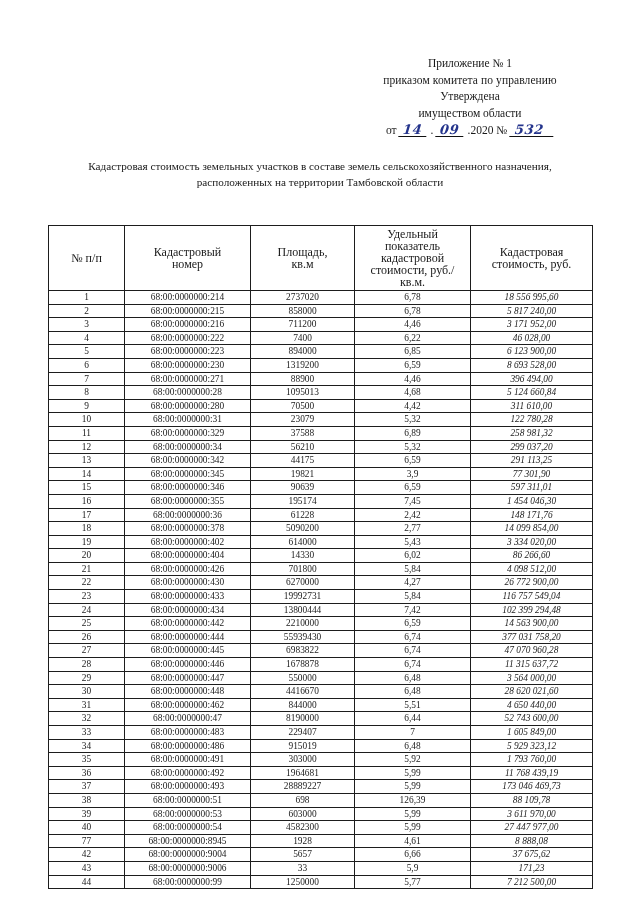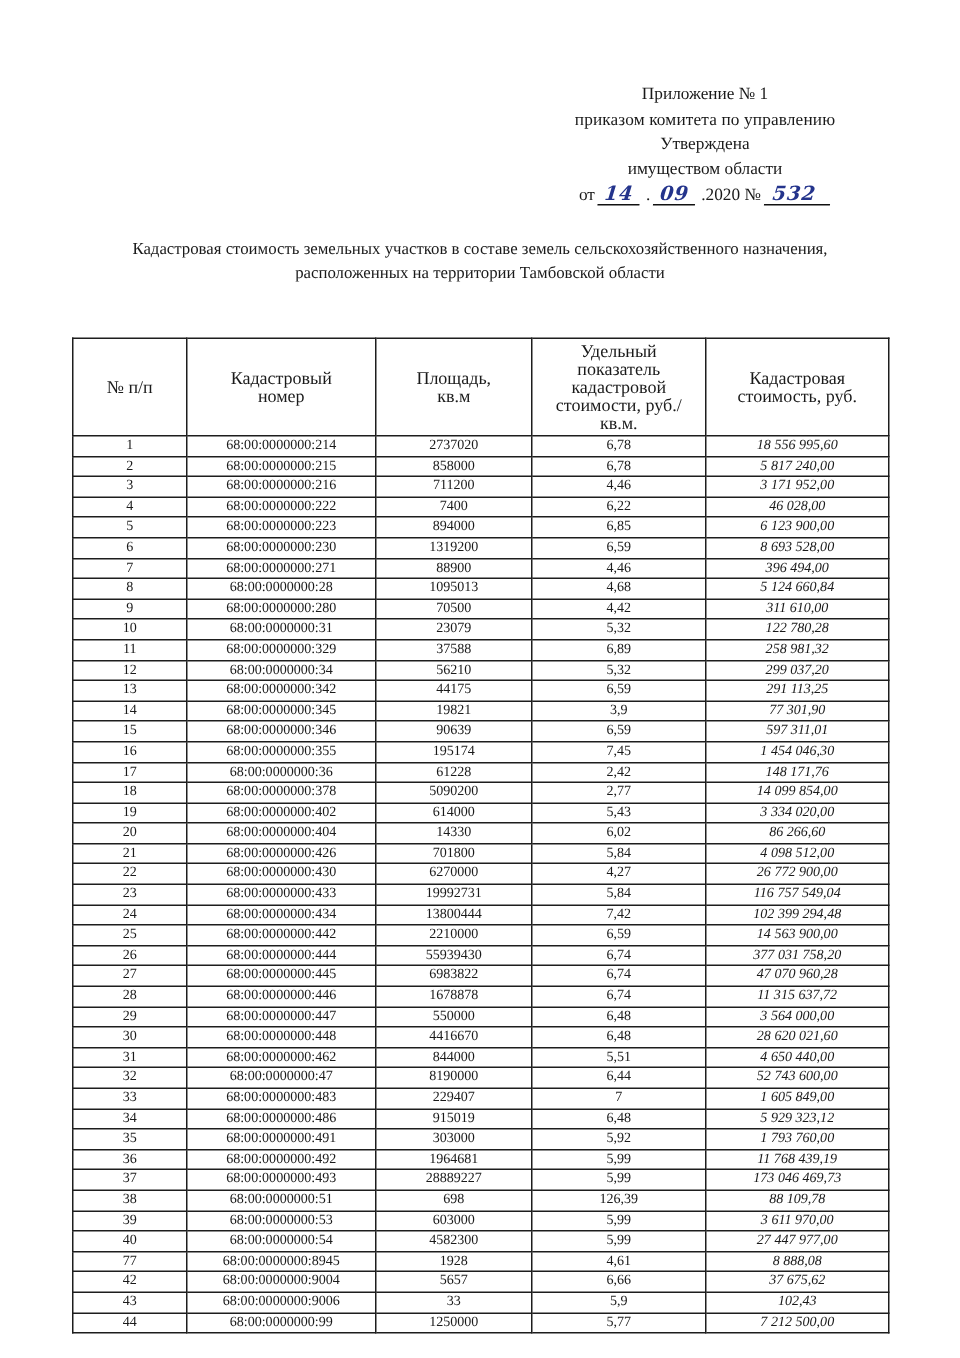--- a/index.html
+++ b/index.html
@@ -449,21 +449,21 @@
           <td class="c-cad">68:00:0000000:9004</td>
           <td class="c-area">5657</td>
           <td class="c-rate">6,66</td>
           <td class="c-cost">37 675,62</td>
         </tr>
         <tr>
           <td class="c-num">43</td>
           <td class="c-cad">68:00:0000000:9006</td>
           <td class="c-area">33</td>
           <td class="c-rate">5,9</td>
-          <td class="c-cost">102,43</td>
+          <td class="c-cost">171,23</td>
         </tr>
         <tr>
           <td class="c-num">44</td>
           <td class="c-cad">68:00:0000000:99</td>
           <td class="c-area">1250000</td>
           <td class="c-rate">5,77</td>
           <td class="c-cost">7 212 500,00</td>
         </tr>
       </tbody>
   </table>

